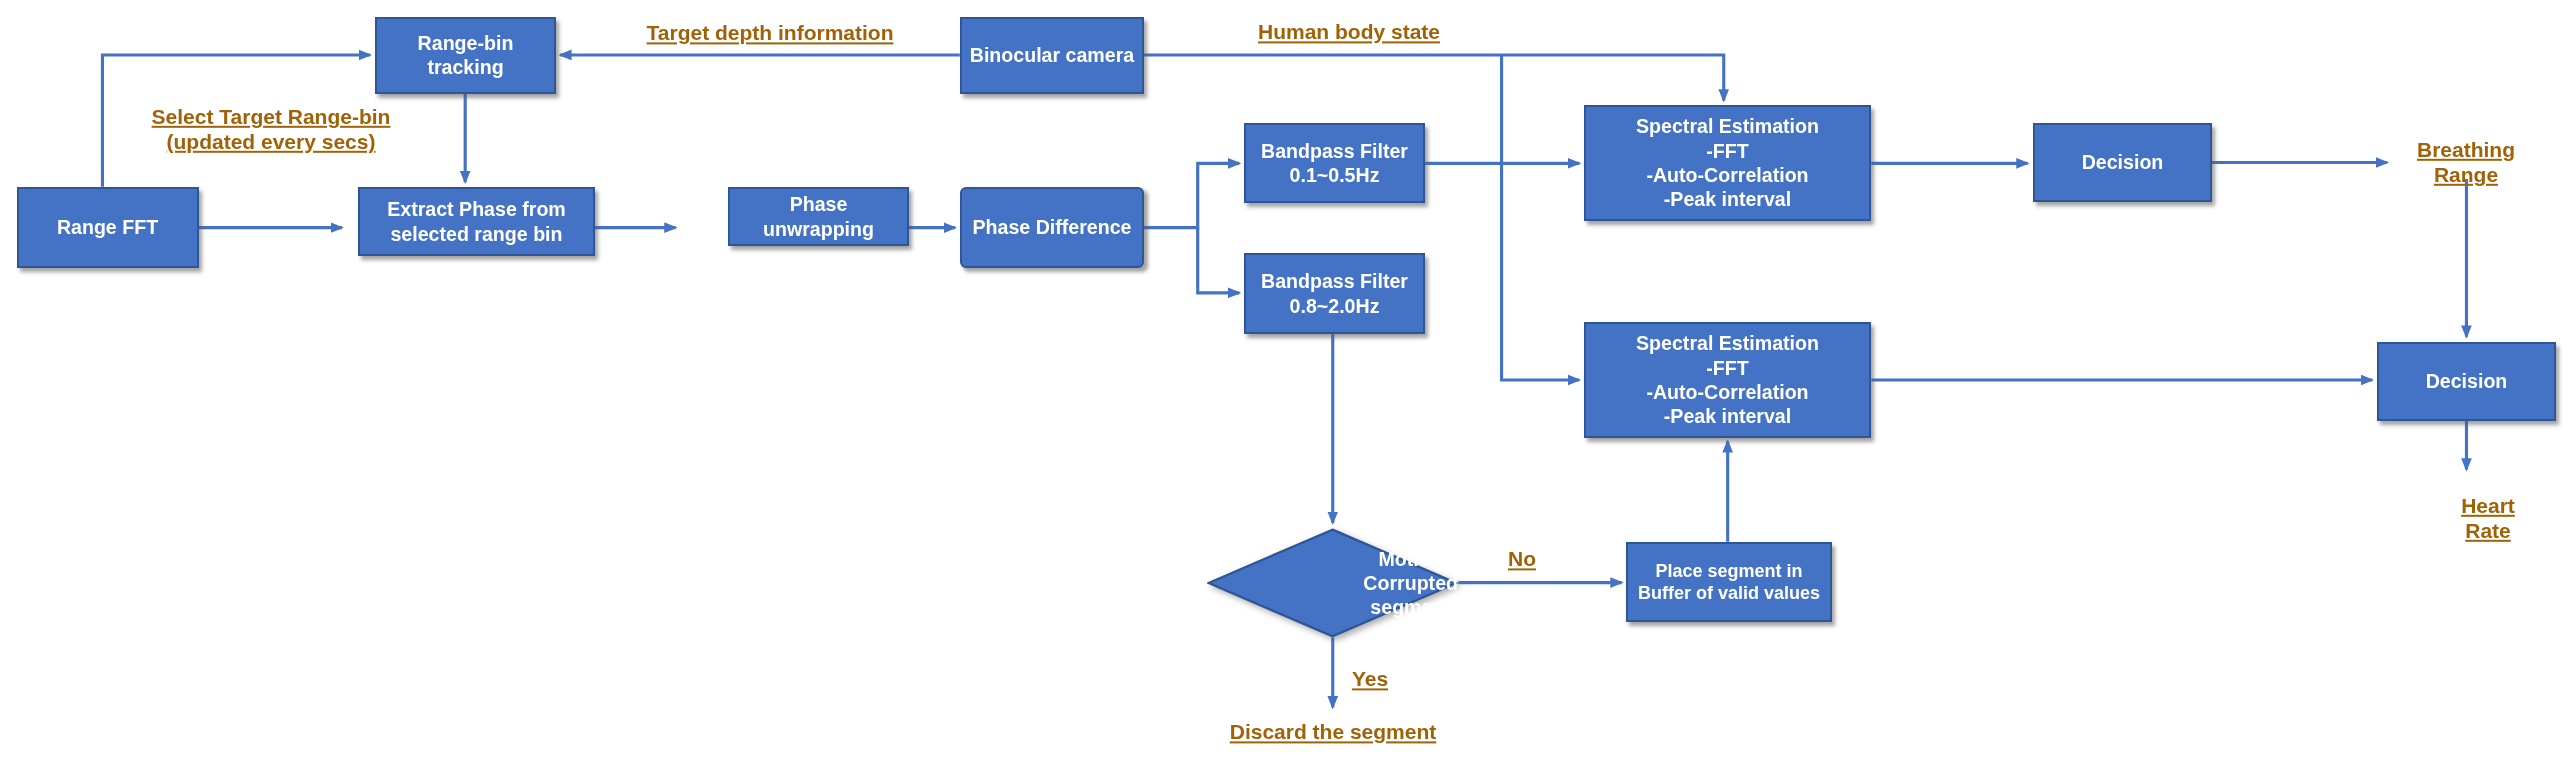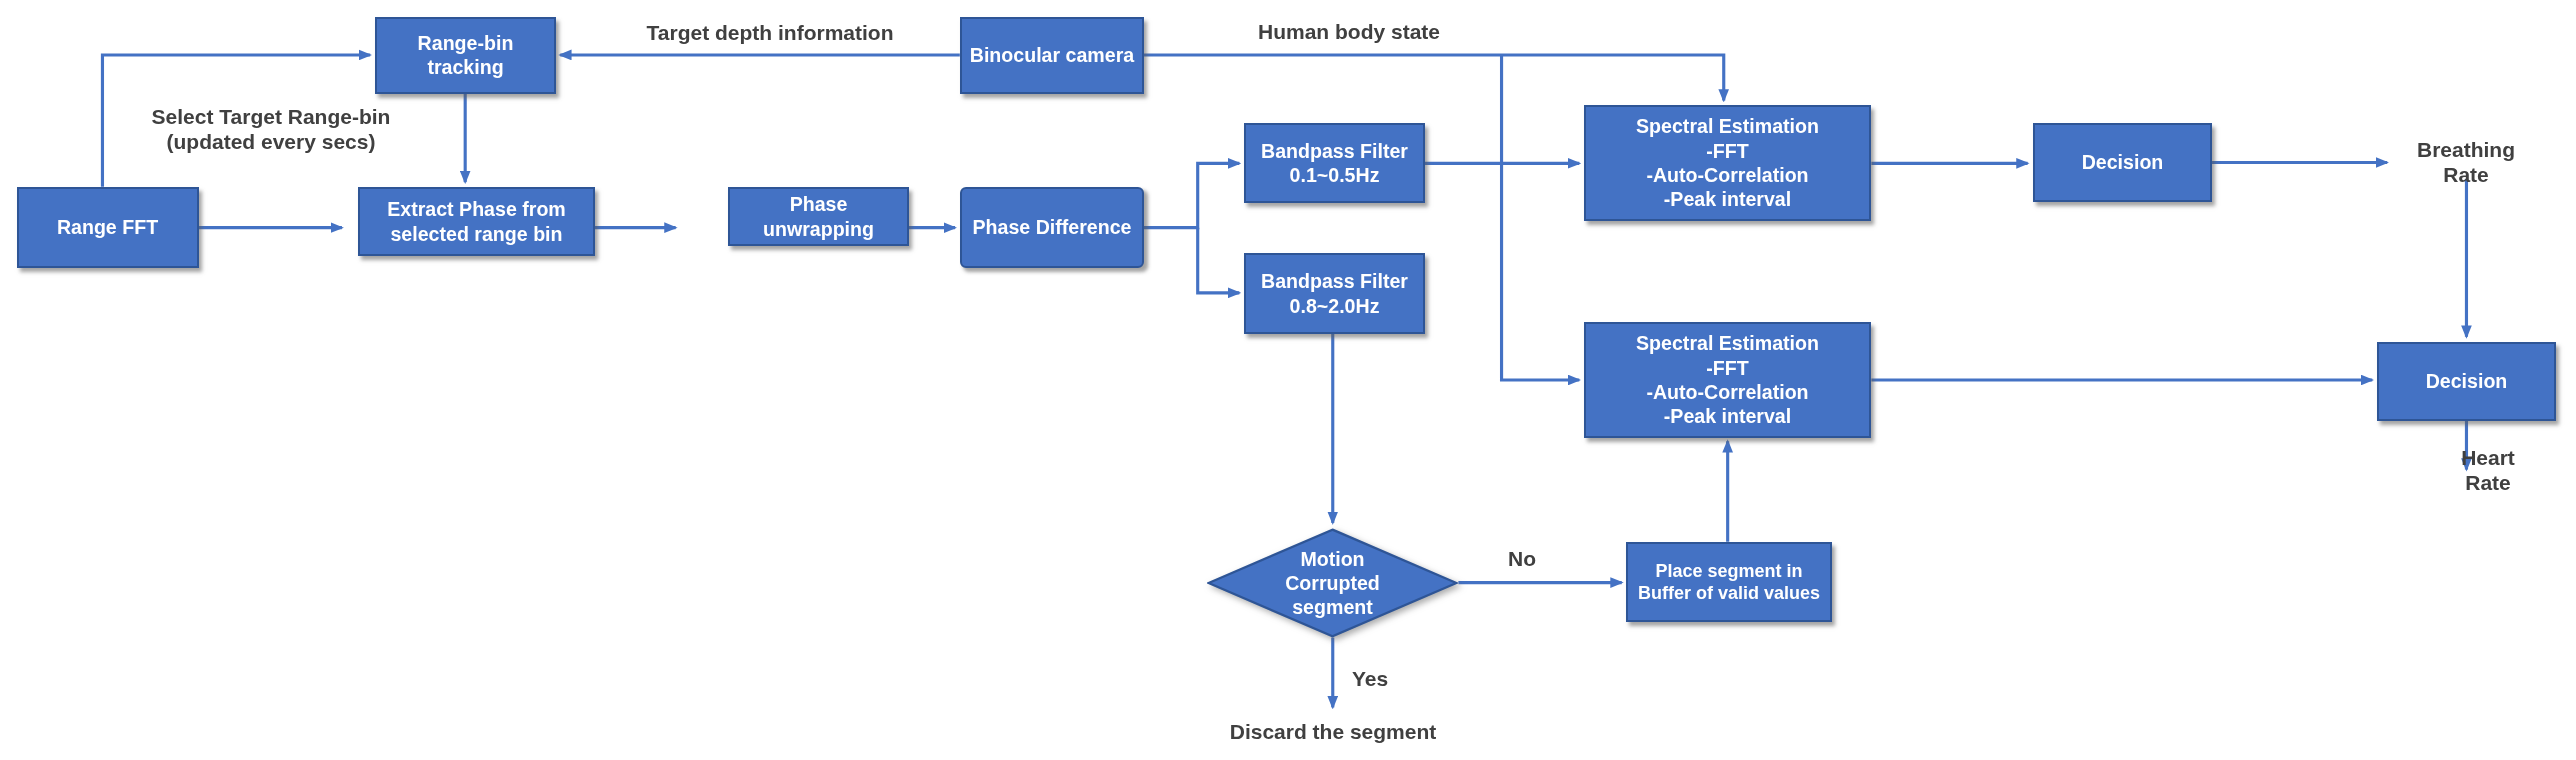--- a/index.html
+++ b/index.html
@@ -15,31 +15,31 @@
   .node{
     position:absolute;box-sizing:border-box;
     display:flex;align-items:center;justify-content:center;
     text-align:center;color:#ffffff;font-weight:700;
     font-size:19.6px;line-height:1.24;
   }
   .node.rect{
     background:#4472C4;border:2.4px solid #2E5596;
     box-shadow:3.1px 3.9px 3.9px rgba(89,89,89,0.55);
   }
-  .node.diamond{background:none;border:none;box-shadow:none;}
+  .node.diamond{background:none;border:none;box-shadow:none;justify-content:flex-end;}
   .node.diamond svg{
     position:absolute;left:0;top:0;width:100%;height:100%;
     filter:drop-shadow(3.1px 3.9px 3.1px rgba(89,89,89,0.5));
   }
   .node-text{white-space:pre-line;position:relative;}
   [data-name="node-place-segment-buffer"]{font-size:18px;}
   .float-label{
     position:absolute;transform:translate(-50%,-50%);
-    color:#404040;font-weight:700;font-size:21px;line-height:1.2;
-    text-align:center;white-space:pre-line;
+    color:#a16207;font-weight:700;font-size:21px;line-height:1.2;
+    text-align:center;white-space:pre-line;text-decoration:underline;
   }
 </style>
 </head>
 <body>
 
 <div class="canvas" data-name="flowchart-canvas">
   <svg class="connectors" data-name="connector-layer" xmlns="http://www.w3.org/2000/svg" viewBox="0 0 3280 968" width="2576" height="760">
     <defs>
       <marker id="arrowhead" viewBox="0 0 10 8" refX="8.5" refY="4" markerWidth="17" markerHeight="14" markerUnits="userSpaceOnUse" orient="auto">
         <path d="M0,0 L10,4 L0,8 Z" fill="#4472C4"></path>
@@ -122,19 +122,19 @@
         <polygon points="160,2 318,70 160,138 2,70" fill="#4472C4" stroke="#2E5596" stroke-width="3"></polygon>
       </svg>
       <div class="node-text" data-name="node-motion-corrupted-segment-label">Motion
 Corrupted
 segment</div>
     </div>
     <div class="float-label" data-name="label-target-depth-information" style="left: 770px; top: 33px;">Target depth information</div>
     <div class="float-label" data-name="label-human-body-state" style="left: 1333px; top: 32px; margin-left: 16px;">Human body state</div>
     <div class="float-label" data-name="label-select-target-range-bin" style="left: 271px; top: 129px;">Select Target Range-bin
 (updated every secs)</div>
-    <div class="float-label" data-name="label-breathing-rate" style="left: 2466px; top: 162px;">Breathing Rate</div>
-    <div class="float-label" data-name="label-heart-rate" style="left: 2464px; top: 470px; padding-left: 48px;">Heart Rate</div>
+    <div class="float-label" data-name="label-breathing-rate" style="left: 2466px; top: 162px;">Breathing Range</div>
+    <div class="float-label" data-name="label-heart-rate" style="left: 2464px; top: 518px; padding-left: 48px;">Heart Rate</div>
     <div class="float-label" data-name="label-no" style="left: 1522px; top: 559px;">No</div>
     <div class="float-label" data-name="label-yes" style="left: 1370px; top: 679px;">Yes</div>
     <div class="float-label" data-name="label-discard-the-segment" style="left: 1333px; top: 732px;">Discard the segment</div>
   </div>
 
 
 </body></html>

